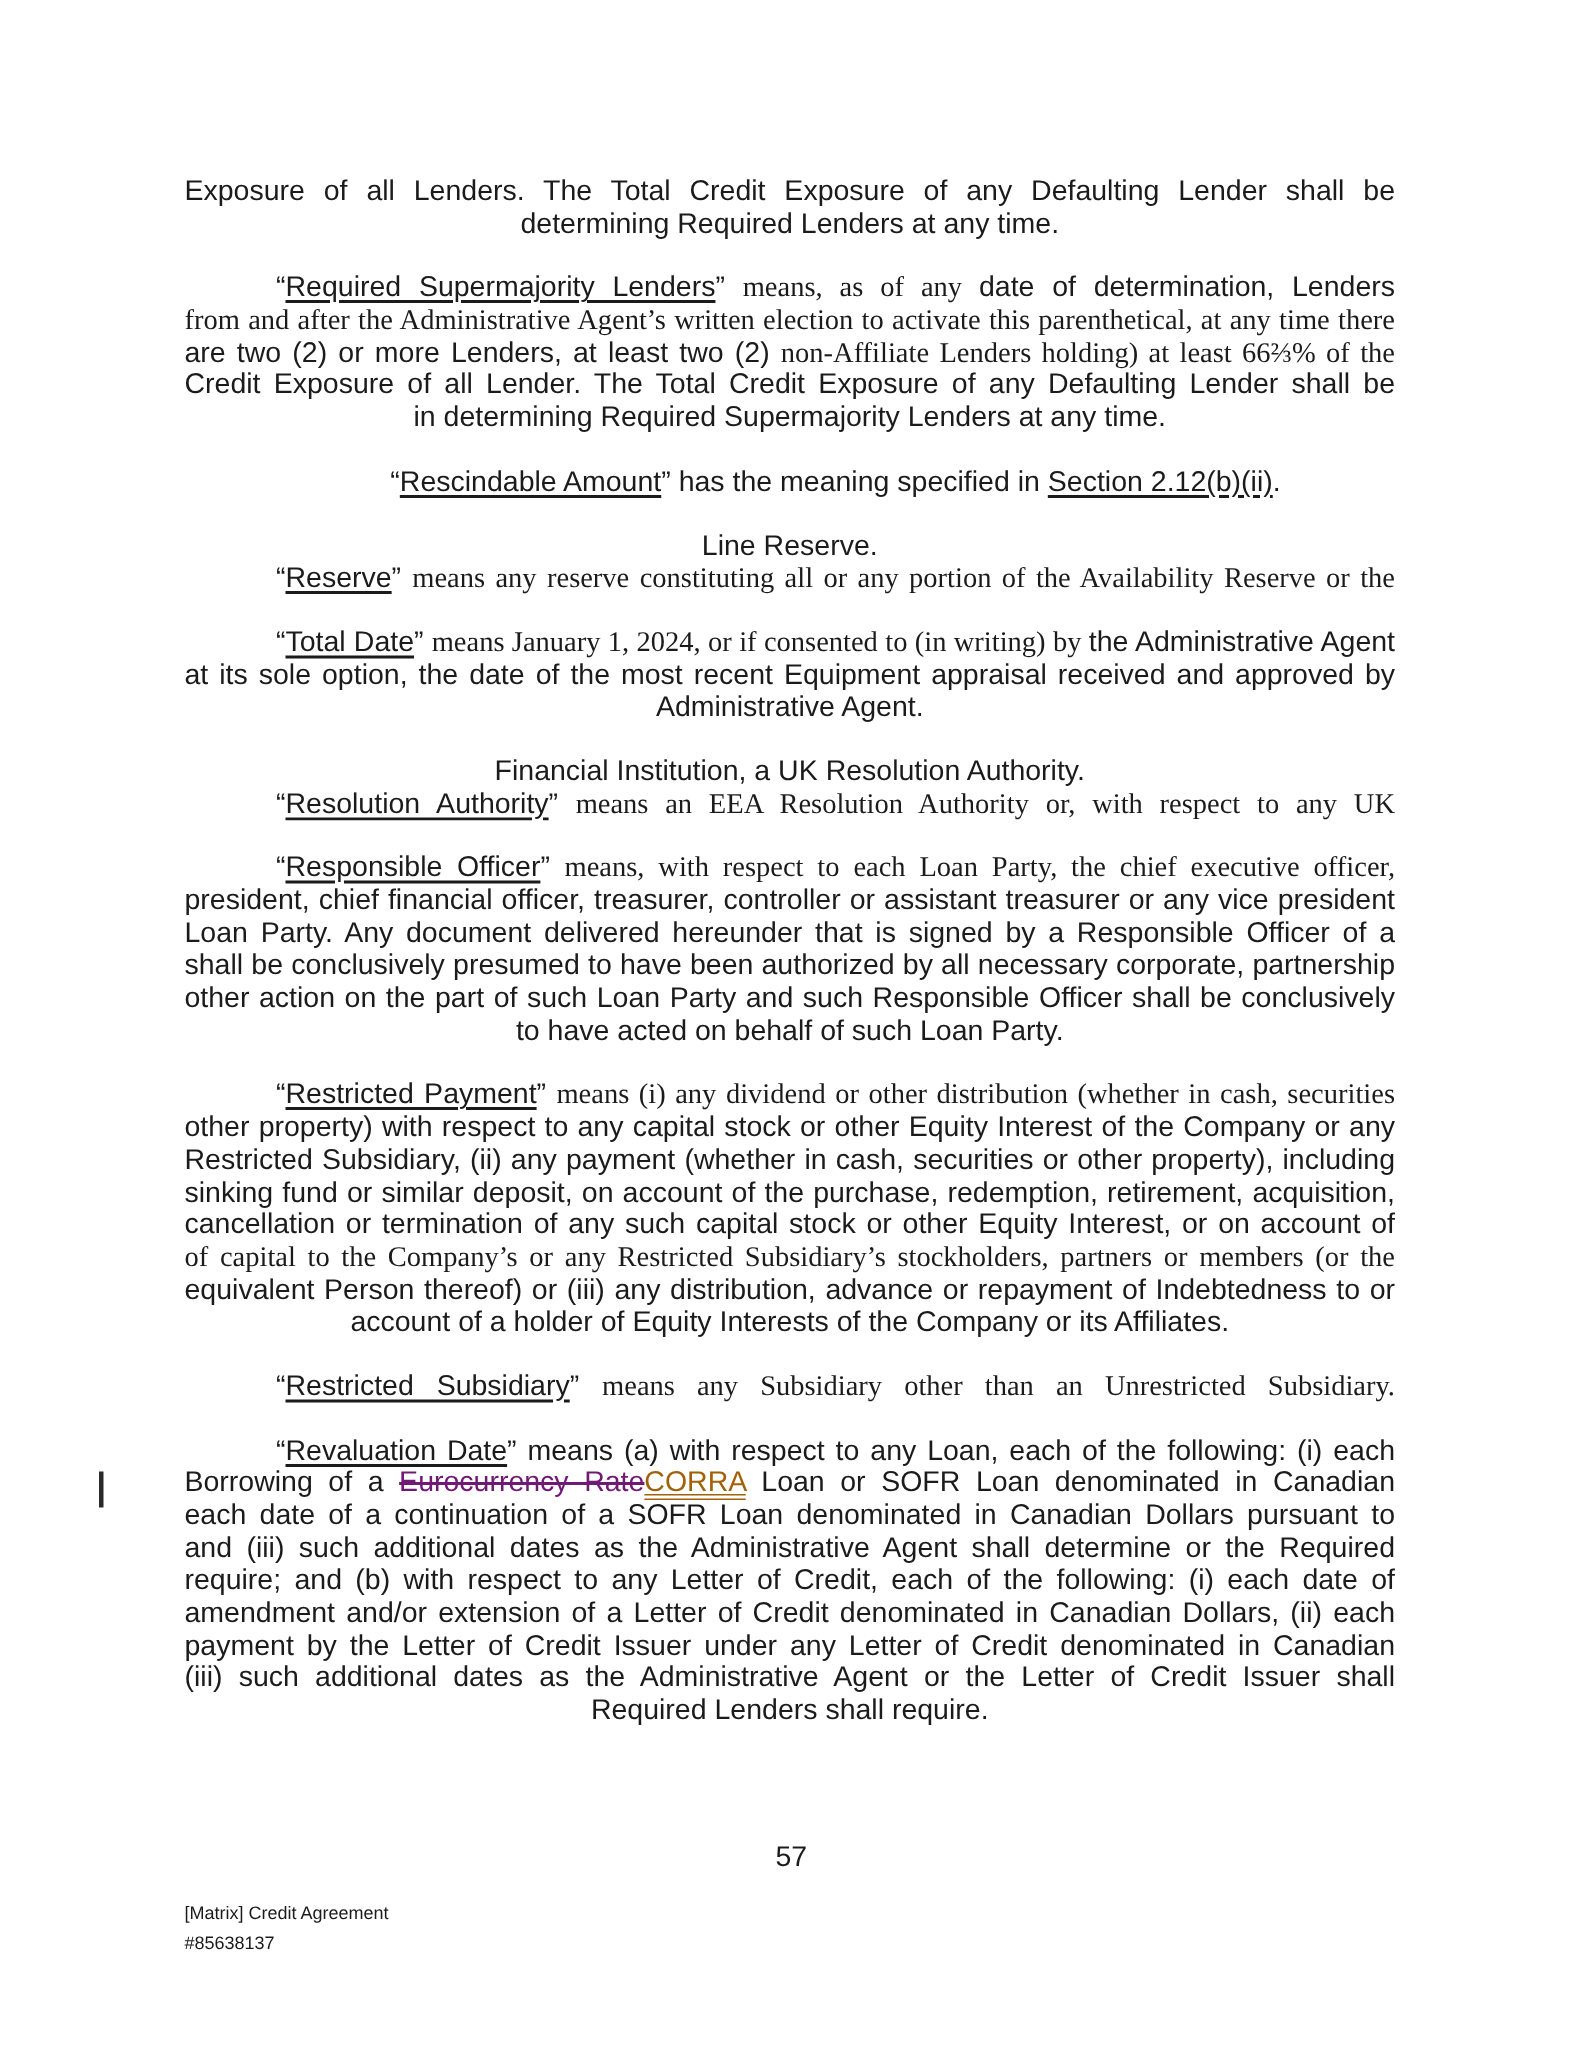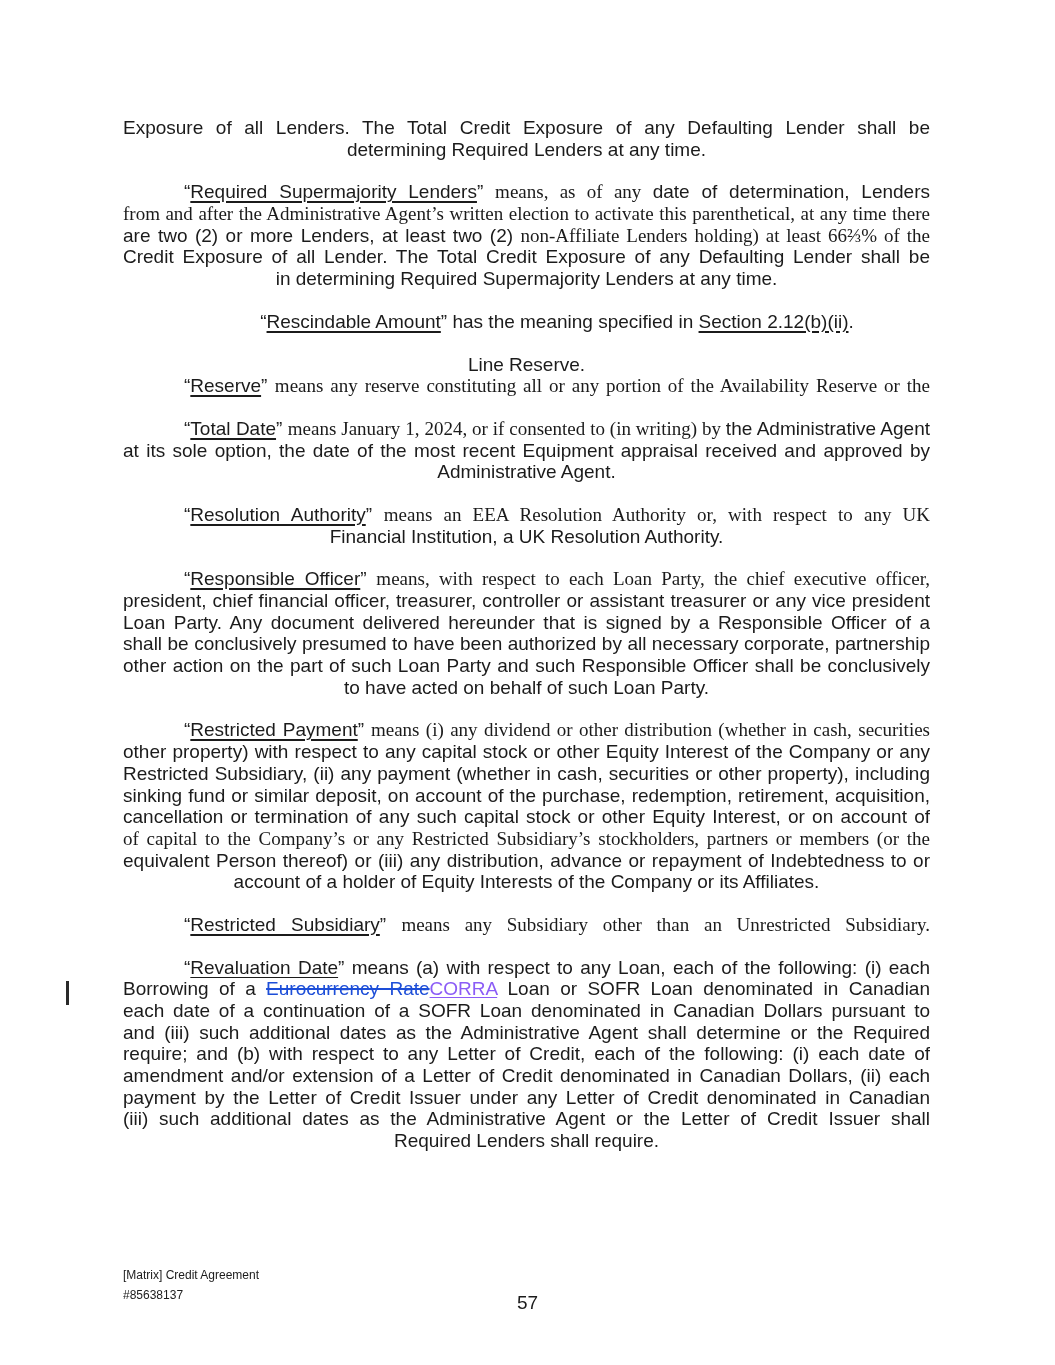--- a/index.html
+++ b/index.html
@@ -33,42 +33,42 @@
   }
   .line.first { text-indent: 61px; }
   .sans  { font-family: "Liberation Sans", sans-serif; }
   .serif { font-family: "Liberation Serif", serif; }
   .term {
     text-decoration: underline;
     text-decoration-thickness: 1.5px;
     text-underline-offset: 2.5px;
   }
   .del {
-    color: #1d4ed8;
+    color: #701a75;
     text-decoration: line-through;
     text-decoration-thickness: 1.8px;
   }
   .ins {
-    color: #8b5cf6;
+    color: #a16207;
     text-decoration-line: underline;
     text-decoration-style: double;
     text-underline-offset: 2px;
   }
   .change-bar {
     position: absolute;
     left: 66px;
     top: 981px;
     width: 2.5px;
     height: 24px;
     background: #2a2a2a;
   }
   .page-number {
     position: absolute;
     left: 0;
-    top: 1292px;
+    top: 1228px;
     width: 100%;
     text-align: center;
     font-size: 19px;
   }
   .footer {
     position: absolute;
     left: 123px;
     top: 1266px;
     font-size: 12px;
     line-height: 19.5px;
@@ -97,22 +97,22 @@
       <div class="para">
         <div class="line"><span class="sans">Line Reserve.</span></div>
         <div class="line j first"><span class="sans">“</span><span class="sans term">Reserve</span><span class="sans">” </span><span class="serif">means any reserve constituting all or any portion of the Availability Reserve or the</span></div>
       </div>
       <div class="para">
         <div class="line j first"><span class="sans">“</span><span class="sans term">Total Date</span><span class="sans">” </span><span class="serif">means January 1, 2024, or if consented to (in writing) by </span><span class="sans">the Administrative Agent</span></div>
         <div class="line j"><span class="sans">at its sole option, the date of the most recent Equipment appraisal received and approved by the</span></div>
         <div class="line"><span class="sans">Administrative Agent.</span></div>
       </div>
       <div class="para">
+        <div class="line"><span class="sans">Financial Institution, a UK Resolution Authority.</span></div>
         <div class="line j first"><span class="sans">“</span><span class="sans term">Resolution Authority</span><span class="sans">” </span><span class="serif">means an EEA Resolution Authority or, with respect to any UK</span></div>
-        <div class="line"><span class="sans">Financial Institution, a UK Resolution Authority.</span></div>
       </div>
       <div class="para">
         <div class="line j first"><span class="sans">“</span><span class="sans term">Responsible Officer</span><span class="sans">” </span><span class="serif">means, with respect to each Loan Party, the chief executive officer,</span></div>
         <div class="line j"><span class="sans">president, chief financial officer, treasurer, controller or assistant treasurer or any vice president of such</span></div>
         <div class="line j"><span class="sans">Loan Party. Any document delivered hereunder that is signed by a Responsible Officer of a Loan Party</span></div>
         <div class="line j"><span class="sans">shall be conclusively presumed to have been authorized by all necessary corporate, partnership and/or</span></div>
         <div class="line j"><span class="sans">other action on the part of such Loan Party and such Responsible Officer shall be conclusively presumed</span></div>
         <div class="line"><span class="sans">to have acted on behalf of such Loan Party.</span></div>
       </div>
       <div class="para">

